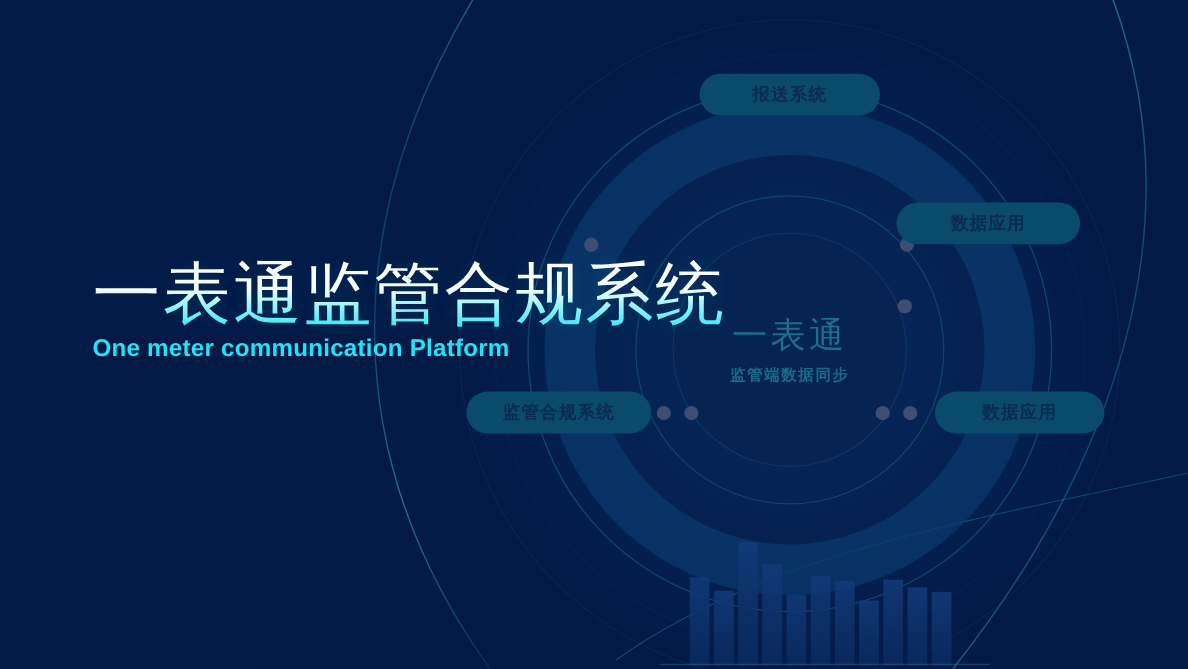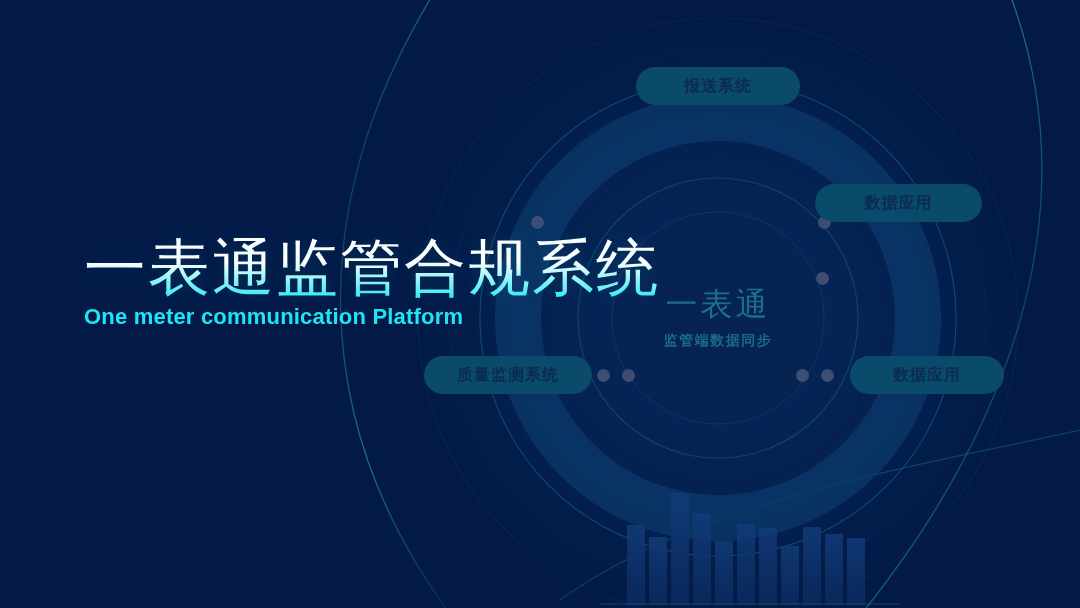--- a/index.html
+++ b/index.html
@@ -144,20 +144,20 @@
   <div class="pill" style="left:636px; top:67px; width:164px;">
     <span>报送系统</span>
   </div>
 
 
   <div class="pill" style="left:815px; top:184px; width:167px;">
     <span>数据应用</span>
   </div>
 
   <div class="pill" style="left:424px; top:356px; width:168px;">
-    <span>质量监测系统</span>
+    <span>监管合规系统</span>
   </div>
 
   <div class="pill" style="left:850px; top:356px; width:154px;text-align:right;">
     <span>数据应用</span>
   </div>
 
 </div>
 
 </body></html>

